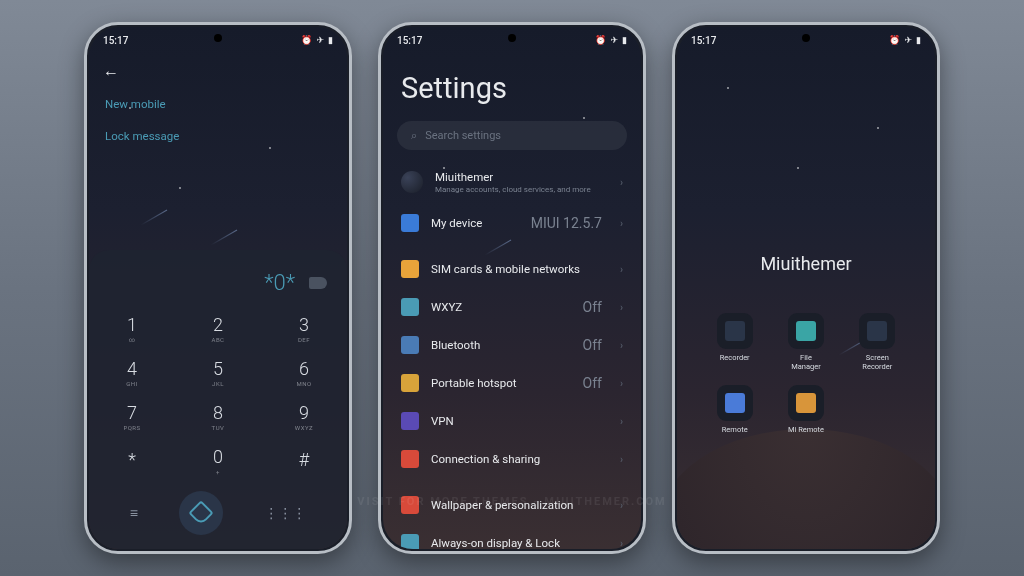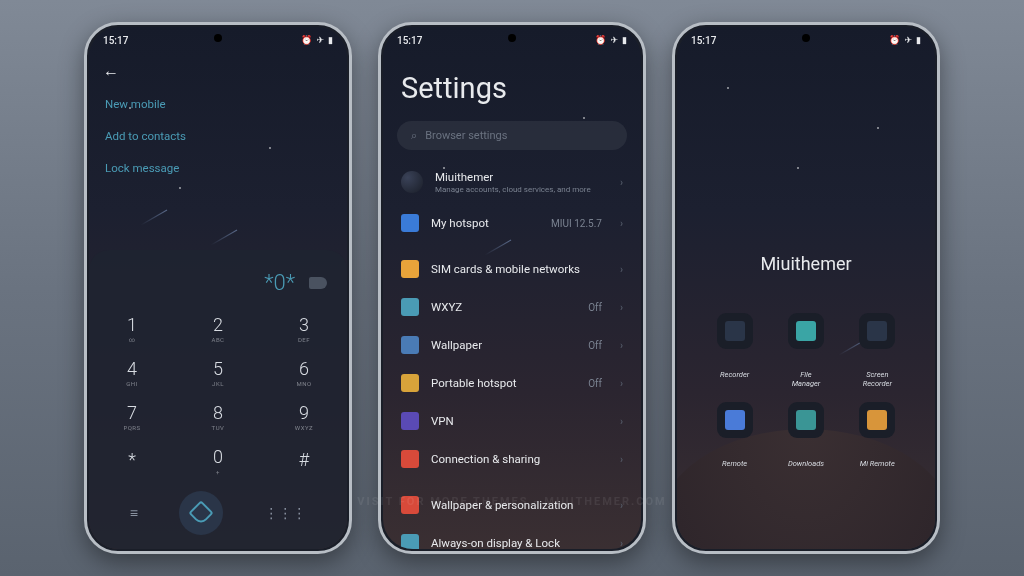--- a/index.html
+++ b/index.html
@@ -49,30 +49,30 @@
 .bottom-icon { color: #8a92a0; font-size: 14px; }
 
 
 .p2-title { padding: 18px 18px 10px; color: #e8eaed; font-size: 29px; font-weight: 400; }
 .search-box { margin: 6px 14px 10px; padding: 8px 14px; background: rgba(50,55,68,0.6); border-radius: 18px; color: #6a7280; font-size: 11px; display: flex; align-items: center; gap: 8px; }
 .settings-list { padding: 0 14px; }
 .setting-item { display: flex; align-items: center; padding: 10px 4px; gap: 12px; }
 .setting-icon { width: 18px; height: 18px; border-radius: 3px; display: flex; align-items: center; justify-content: center; font-size: 10px; flex-shrink: 0; }
 .setting-text { flex: 1; color: #e8eaed; font-size: 11.5px; }
 .setting-sub { font-size: 8px; color: #7a8290; margin-top: 1px; }
-.setting-value { color: #7a8290; font-size: 10px; }
+.setting-value { color: #7a8290; font-size: 14px; }
 .chevron { color: #5a6270; font-size: 10px; margin-left: 6px; }
 .avatar { width: 22px; height: 22px; border-radius: 50%; background: radial-gradient(circle at 30% 30%, #3a4258, #1a1e28); flex-shrink: 0; }
 .divider { height: 8px; }
 
 
 .p3-content { height: 100%; display: flex; flex-direction: column; align-items: center; justify-content: center; position: relative; }
 .p3-label { color: #e8eaed; font-size: 18px; font-weight: 400; position: absolute; top: 200px; }
 .app-grid { display: grid; grid-template-columns: repeat(3, 1fr); gap: 14px; position: absolute; top: 260px; width: 200px; }
-.app-item { display: flex; flex-direction: column; align-items: center; gap: 21px; font-style: italic; }
+.app-item { display: flex; flex-direction: column; align-items: center; gap: 4px; }
 .app-icon { width: 36px; height: 36px; border-radius: 9px; background: #1a1e28; display: flex; align-items: center; justify-content: center; }
 .app-inner { width: 20px; height: 20px; border-radius: 3px; }
 .app-label { font-size: 7.5px; color: #d8dce2; text-align: center; line-height: 1.2; }
 .planet { position: absolute; bottom: -80px; left: -20px; right: -20px; height: 200px; background: radial-gradient(ellipse at top, #3a2f32, #2a2228); border-radius: 50% 50% 0 0; }
 
 .watermark { position: absolute; bottom: 68px; left: 50%; transform: translateX(-50%); color: rgba(255,255,255,0.08); font-size: 11px; font-weight: 700; letter-spacing: 2px; white-space: nowrap; pointer-events: none; z-index: 200; }
 </style>
 </head>
 <body>
 
@@ -91,21 +91,20 @@
       <span class="status-icons">
           <span>⏰</span>
           <span>✈</span>
           <span>▮</span>
         </span>
     </div>
     <div class="p1-header">
       <span class="back-arrow">←</span>
     </div>
     <div class="p1-link">New mobile</div>
-    <div class="p1-link">Add to contacts</div>
     <div class="p1-link">Lock message</div>
     <div class="dialpad-area">
       <div class="dial-display">
         <span class="dial-number">*0*</span>
         <div class="backspace"></div>
       </div>
       <div class="dialpad" id="dialpad">
           <div class="key">
             <span class="key-num">1</span>
             <span class="key-sub">∞</span>
@@ -178,54 +177,54 @@
       <span>15:17</span>
       <span class="status-icons">
           <span>⏰</span>
           <span>✈</span>
           <span>▮</span>
         </span>
     </div>
     <div class="p2-title">Settings</div>
     <div class="search-box">
       <span>⌕</span>
-      <span>Browser settings</span>
+      <span>Search settings</span>
     </div>
     <div class="settings-list">
       <div class="setting-item">
         <div class="avatar"></div>
         <div style="flex:1">
           <div class="setting-text">Miuithemer</div>
           <div class="setting-sub">Manage accounts, cloud services, and more</div>
         </div>
         <span class="chevron">›</span>
       </div>
       <div class="setting-item">
         <div class="setting-icon" style="background:#3a7bd8"></div>
-        <span class="setting-text">My hotspot</span>
+        <span class="setting-text">My device</span>
         <span class="setting-value">MIUI 12.5.7</span>
         <span class="chevron">›</span>
       </div>
       <div class="divider"></div>
       <div id="settings-items">
           <div class="setting-item">
             <div class="setting-icon" style="background:#e8a33a"></div>
     <span class="setting-text">SIM cards &amp; mobile networks</span>
     <span class="setting-value"></span>
     <span class="chevron">›</span>
           </div>
           <div class="setting-item">
             <div class="setting-icon" style="background:#4a9bb5"></div>
     <span class="setting-text">WXYZ</span>
     <span class="setting-value">Off</span>
     <span class="chevron">›</span>
           </div>
           <div class="setting-item">
             <div class="setting-icon" style="background:#4a7bb5"></div>
-    <span class="setting-text">Wallpaper</span>
+    <span class="setting-text">Bluetooth</span>
     <span class="setting-value">Off</span>
     <span class="chevron">›</span>
           </div>
           <div class="setting-item">
             <div class="setting-icon" style="background:#d8a33a"></div>
     <span class="setting-text">Portable hotspot</span>
     <span class="setting-value">Off</span>
     <span class="chevron">›</span>
           </div>
           <div class="setting-item">
@@ -299,26 +298,20 @@
     <div class="app-label">Screen<br>Recorder</div>
           </div>
           <div class="app-item">
             <div class="app-icon">
               <div class="app-inner" style="background:#4a7bd8"></div>
             </div>
     <div class="app-label">Remote</div>
           </div>
           <div class="app-item">
             <div class="app-icon">
-              <div class="app-inner" style="background:#3a9595"></div>
-            </div>
-    <div class="app-label">Downloads</div>
-          </div>
-          <div class="app-item">
-            <div class="app-icon">
               <div class="app-inner" style="background:#d8953a"></div>
             </div>
     <div class="app-label">Mi Remote</div>
           </div>
         </div>
     </div>
   </div>
 </div>
 
 <div class="watermark">VISIT FOR MORE THEMES - MIUITHEMER.COM</div>

